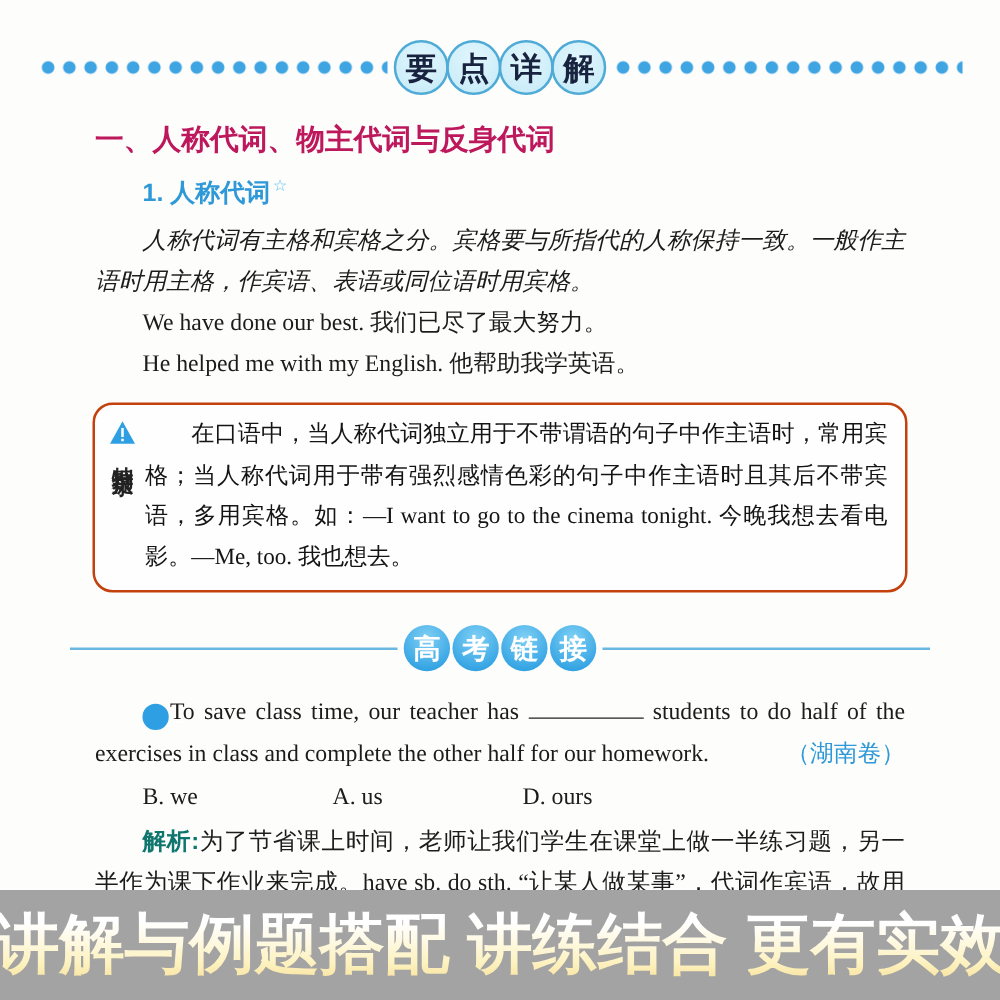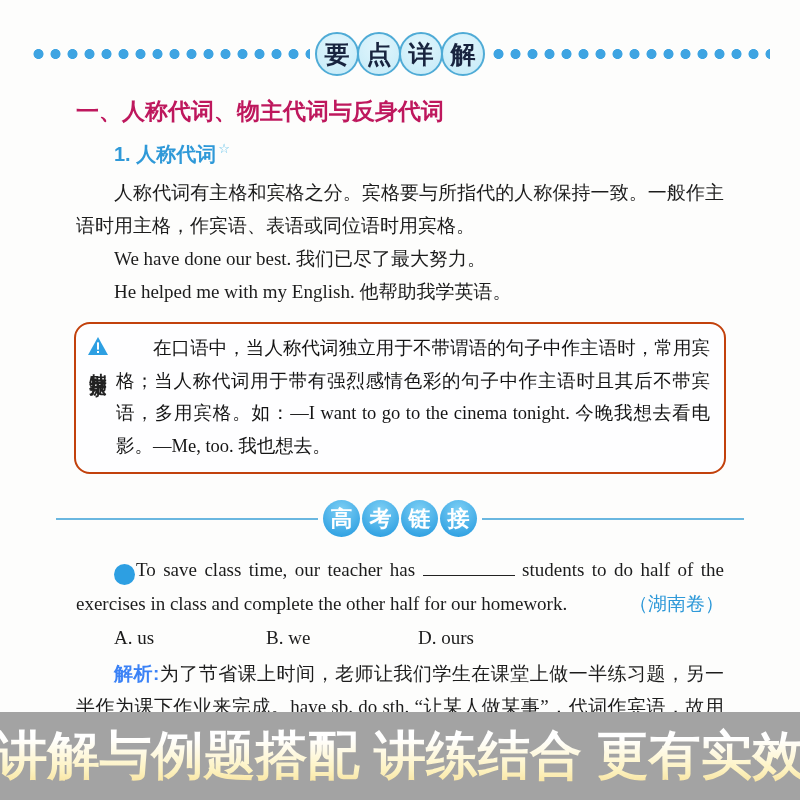--- a/index.html
+++ b/index.html
@@ -26,21 +26,21 @@
     font-size:25px;font-weight:bold;color:#18243f;}
 
   
   .h1{font-family:"Liberation Sans","DejaVu Sans",sans-serif;
       font-size:23px;font-weight:bold;color:#be185d;margin:20px 0 0 0;}
   .h2{font-family:"Liberation Sans","DejaVu Sans",sans-serif;
       font-size:20px;font-weight:bold;color:#2f99d8;margin:14px 0 0 38px;}
   .h2 .star{font-size:13px;color:#5fc0ea;vertical-align:super;margin-left:2px;}
 
   
-  .para{font-size:19px;line-height:33px;text-align:justify;text-indent:2em;margin:8px 0 0 0;}
+  .para{font-size:19px;line-height:33px;text-align:justify;text-indent:2em;margin:8px 0 0 0;font-style:italic;}
   .example{font-size:19px;line-height:33px;margin:0 0 0 38px;}
 
   
   .tips{display:flex;border:2px solid #c2410c;border-radius:16px;
         margin:14px -2px 0 -2px;padding:8px 14px 10px 4px;background:#fefeff;}
   .tips-label{width:36px;display:flex;flex-direction:column;align-items:center;flex:none;padding-top:4px;}
   .tips-label svg{display:block;}
   .tips-vert{writing-mode:vertical-rl;text-orientation:upright;
       font-family:"Liberation Sans","DejaVu Sans",sans-serif;
       font-size:17px;font-weight:bold;color:#222;letter-spacing:3px;margin-top:3px;}
@@ -64,21 +64,21 @@
         color:#fff;font-size:14px;font-weight:bold;align-items:center;justify-content:center;
         font-family:"Liberation Sans","DejaVu Sans",sans-serif;vertical-align:-3px;margin-right:1px;}
   .blank{display:inline-block;width:92px;border-bottom:1.6px solid #222;height:14px;}
   .qsource{position:absolute;right:0;bottom:0;color:#2f99d8;font-size:19px;text-indent:0;margin-left:13px;}
 
   .options{display:flex;margin:6px 0 0 38px;font-size:19px;}
   .options .opt{width:152px;}
   .options .opt:last-child{width:auto;}
 
   .analysis{font-size:19px;line-height:33px;text-align:justify;text-indent:2em;margin:8px 0 0 0;}
-  .bluelabel{color:#3b82f6;font-weight:bold;
+  .bluelabel{color:#0f766e;font-weight:bold;
              font-family:"Liberation Sans","DejaVu Sans",sans-serif;}
   .answerline{font-size:19px;margin:8px 0 0 38px;}
 
   
   .banner{position:absolute;left:0;bottom:0;width:800px;height:88px;background:#a3a3a3;
           display:flex;align-items:center;justify-content:center;}
   .banner-text{
     font-family:"Liberation Sans","DejaVu Sans",sans-serif;
     font-size:52px;font-weight:900;letter-spacing:0px;color:#fdf5d8;white-space:nowrap;}
   @supports ((-webkit-background-clip:text) or (background-clip:text)){
@@ -139,22 +139,22 @@
   </div>
 
   <div class="question">
     <span class="qnum">1</span><span>To save class time, our teacher has</span>
     <span class="blank"></span>
     <span>students to do half of the exercises in class and complete the other half for our homework.</span>
     <span class="qsource">（湖南卷）</span>
   </div>
 
   <div class="options">
+    <span class="opt">B. we</span>
     <span class="opt">A. us</span>
-    <span class="opt">B. we</span>
     <span class="opt">D. ours</span>
   </div>
 
   <div class="analysis">
     <span class="bluelabel">解析:</span><span>为了节省课上时间，老师让我们学生在课堂上做一半练习题，另一半作为课下作业来完成。have sb. do sth. “让某人做某事”，代词作宾语，故用宾格 us；students 是 us 的同位语。</span>
   </div>
 
   <div class="answerline">
     <span class="bluelabel">答案:</span><span>A</span>
   </div>

